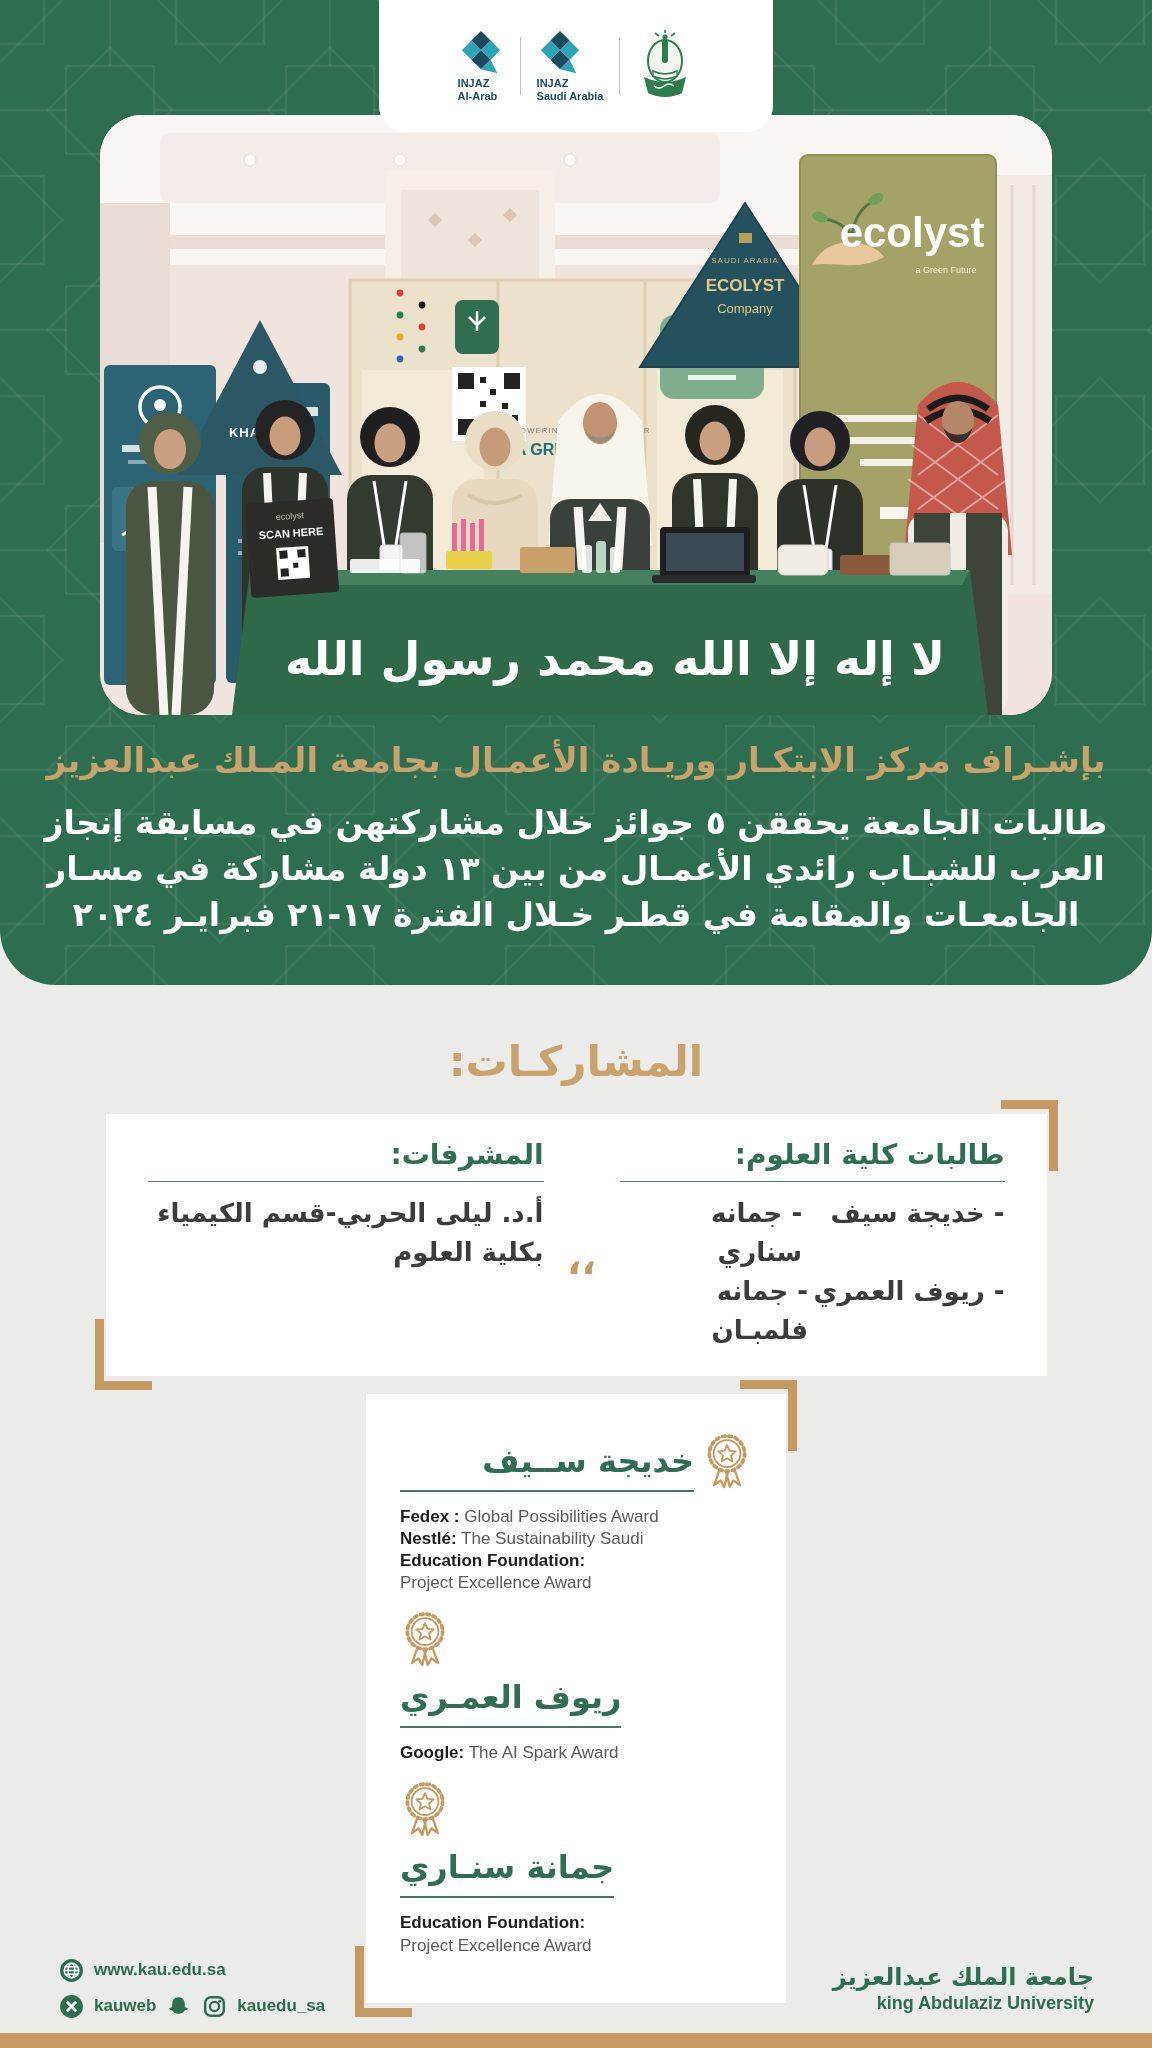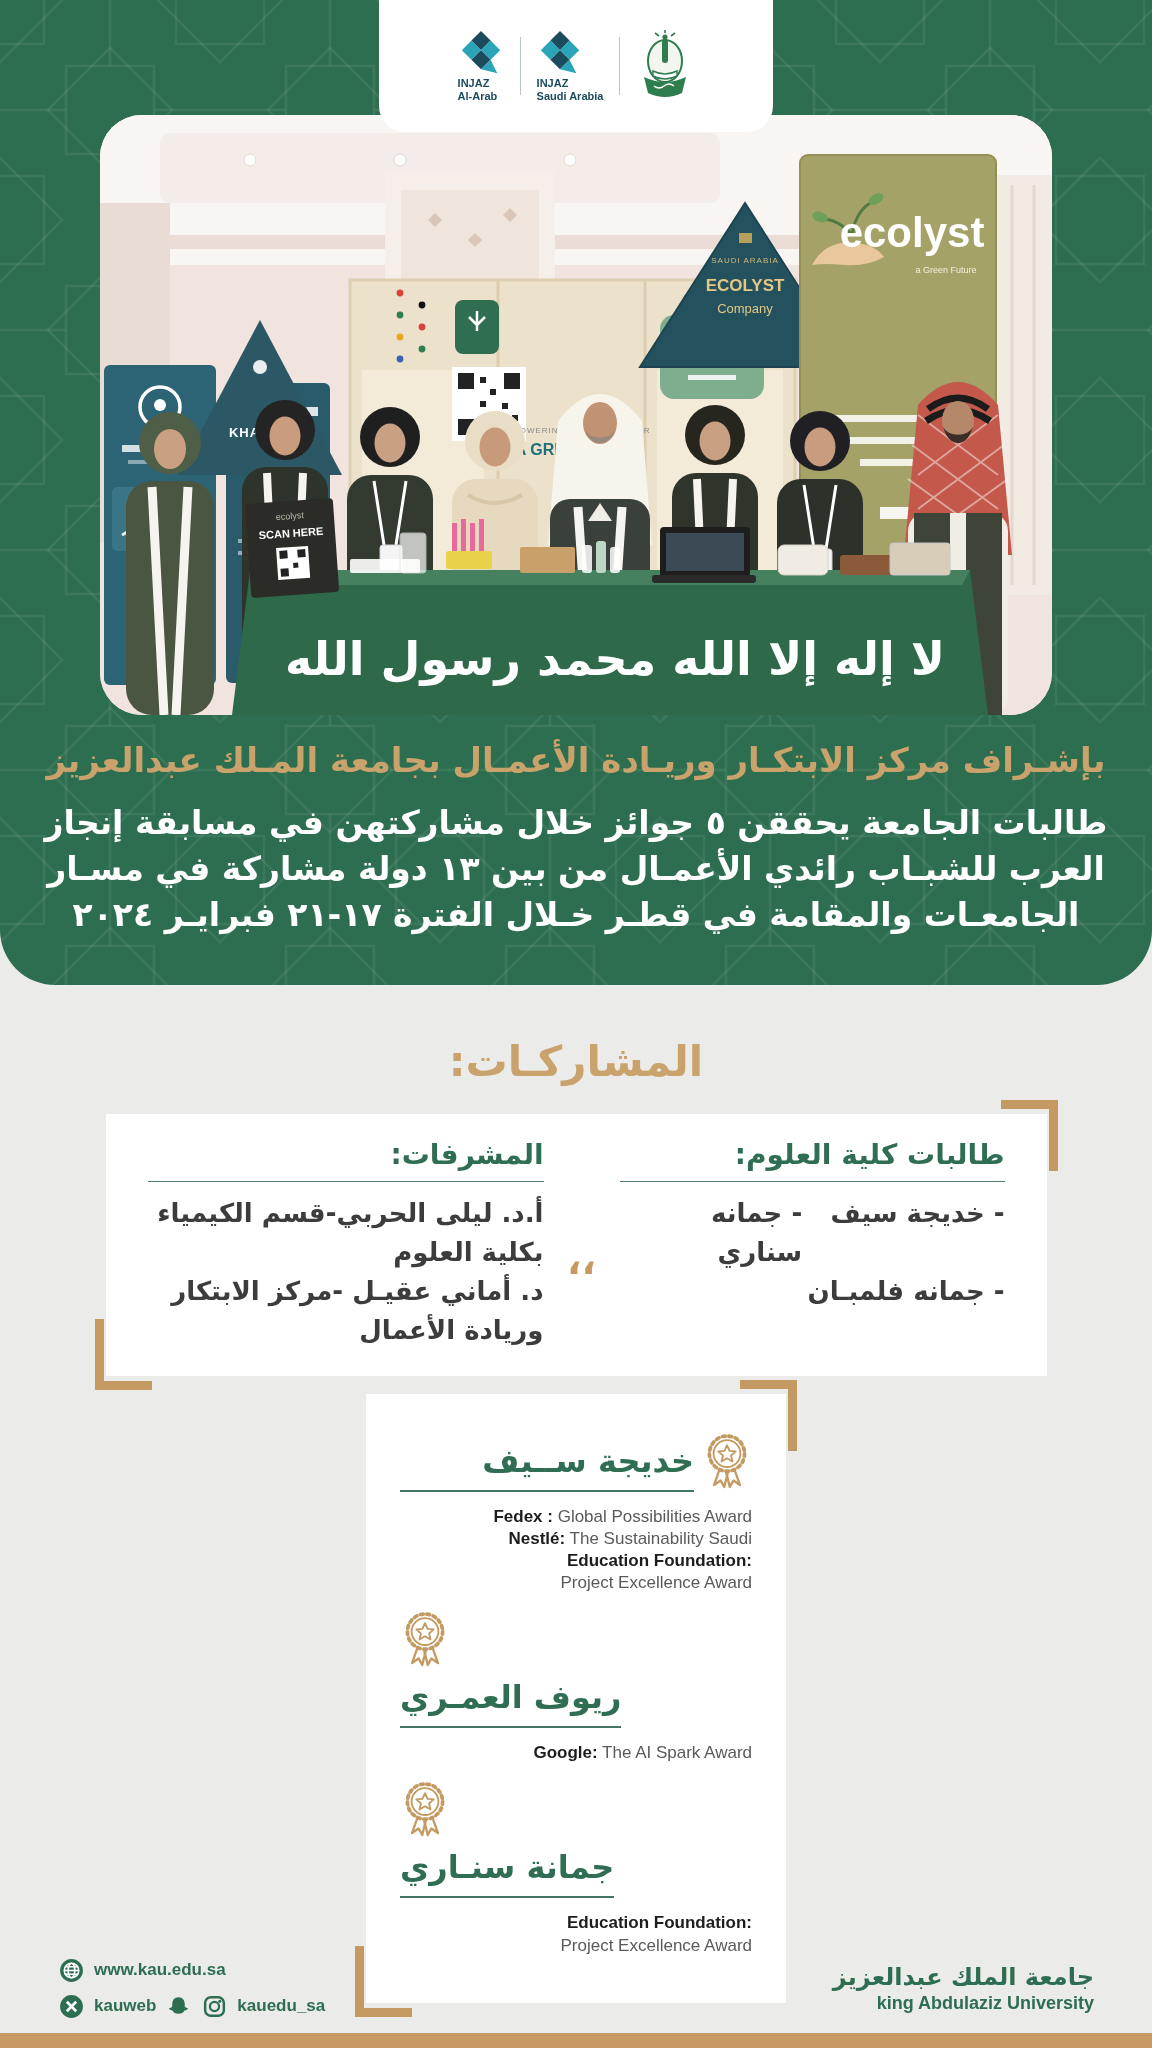--- a/index.html
+++ b/index.html
@@ -48,21 +48,21 @@
   .s-row{display:flex;font-size:26px;color:#3c3c3c;font-weight:bold;line-height:1.5;}
   .s-row .na{width:205px;}
   .sup-line{font-size:26px;color:#3c3c3c;font-weight:bold;line-height:1.5;}
 
   .a-box{position:relative;width:420px;margin:18px auto 0;background:#ffffff;
          padding:36px 34px 40px;box-sizing:border-box;min-height:455px;}
   .a-head{display:flex;direction:rtl;align-items:flex-end;gap:8px;}
   .a-head.mt{margin-top:14px;flex-direction:column;}
   .a-name{flex:1;color:#2f6e52;font-weight:bold;font-size:32px;border-bottom:2px solid #437663;
           padding-bottom:10px;font-family:"DejaVu Sans",sans-serif;}
-  .a-lines{direction:ltr;text-align:right;margin:14px 0 6px;font-size:17px;line-height:1.3;color:#5a5a5a;}
+  .a-lines{direction:ltr;text-align:left;margin:14px 0 6px;font-size:17px;line-height:1.3;color:#5a5a5a;}
   .a-lines .ln{display:block;}
   .a-lines b{color:#1d1d1d;}
 
   
   .footer{position:absolute;left:0;right:0;bottom:15px;height:90px;display:flex;
           justify-content:space-between;align-items:center;padding:0 58px 0 58px;box-sizing:border-box;}
   .f-left{display:flex;flex-direction:column;gap:9px;}
   .f-row{display:flex;align-items:center;gap:9px;color:#2e6e50;font-weight:bold;font-size:17px;}
   .f-right{text-align:right;color:#2e6e50;line-height:1.25;}
   .f-ar{font-size:24px;font-weight:bold;direction:rtl;}
@@ -399,28 +399,28 @@
     <span class="gold-bracket tr"></span>
     <span class="gold-bracket bl"></span>
     <div class="p-cols">
       <div class="col-students">
         <div class="col-h">طالبات كلية العلوم:</div>
         <div class="s-row">
           <span class="na">- خديجة سيف</span>
           <span>- جمانه سناري</span>
         </div>
         <div class="s-row">
+          <span class="na">- ريوف العمري</span>
           <span>- جمانه فلمبـان</span>
         </div>
       </div>
       <div class="col-quote">،،</div>
       <div class="col-sups">
         <div class="col-h">المشرفات:</div>
         <div class="sup-line">أ.د. ليلى الحربي-قسم الكيمياء بكلية العلوم</div>
-        <div class="sup-line">د. أماني عقيـل -مركز الابتكار وريادة الأعمال</div>
       </div>
     </div>
   </div>
 
 
   <div class="a-box">
     <span class="gold-bracket tr"></span>
     <span class="gold-bracket bl"></span>
 
     <div class="a-head">

